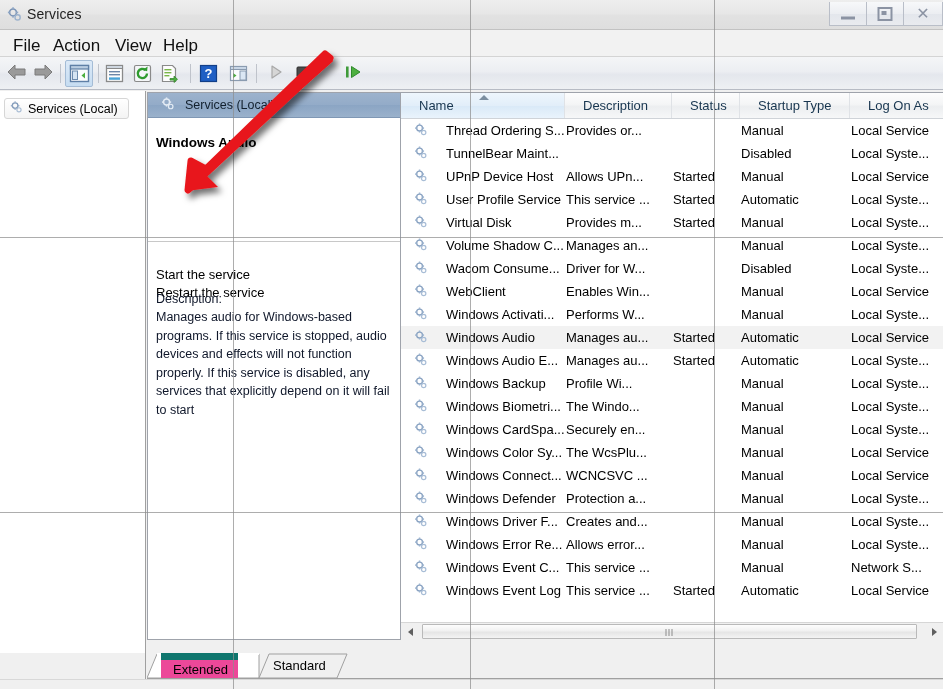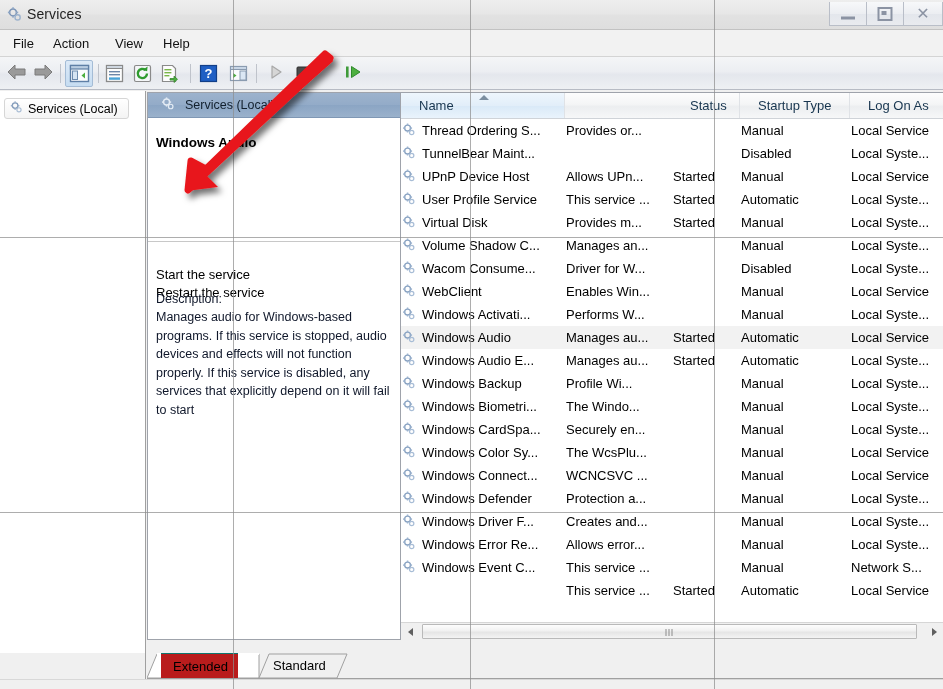--- a/index.html
+++ b/index.html
@@ -68,21 +68,21 @@
     position: absolute;
     left: 0; top: 30px;
     width: 943px; height: 27px;
     background: #f2f2f2;
     border-bottom: 1px solid #d4d4d4;
     box-sizing: border-box;
   }
   .menuitem {
     position: absolute;
     top: 5px;
-    font-size: 13px;
+    font-size: 17px;
     color: #111;
     padding: 1px 5px;
     cursor: default;
   }
 
   
   .toolbar {
     position: absolute;
     left: 0; top: 57px;
     width: 943px; height: 33px;
@@ -247,21 +247,21 @@
   .cell {
     position: absolute;
     top: 0;
     height: 23px;
     display: flex; align-items: center;
     font-size: 13px;
     color: #000;
     white-space: nowrap;
     overflow: hidden;
   }
-  .c-name { left: 0; width: 152px; }
+  .c-name { left: 12px; width: 152px; gap: 12px; }
   .c-name .nm { margin-left: 6px; }
   .c-desc { left: 165px; width: 105px; }
   .c-stat { left: 272px; width: 60px; }
   .c-start { left: 340px; width: 105px; }
   .c-logon { left: 450px; width: 95px; }
 
   
   .gear { width: 15px; height: 15px; flex: 0 0 15px; }
 
   
@@ -319,22 +319,22 @@
     top: 0;
     height: 25px;
     display: flex; align-items: center;
     font-size: 13px;
     color: #000;
     cursor: pointer;
     box-sizing: border-box;
   }
   .tab .tlbl { position: relative; z-index: 2; }
   .tab.active {
-    background: #b91c1c;
-    border-top: 1px solid #0f766e;
+    background: #ec4899;
+    border-top: 7px solid #0f766e;
     padding: 0 10px 0 12px;
   }
   .tab.inactive { padding: 0 12px 0 14px; }
 
   
   .bottomstrip {
     position: absolute;
     left: 0; top: 679px;
     width: 943px; height: 10px;
     background: #f0f0f0;
@@ -568,20 +568,23 @@
     <div class="desc-block" style="top:173px">Manages audio for Windows-based programs.  If this service is stopped, audio devices and effects will not function properly.  If this service is disabled, any services that explicitly depend on it will fail to start</div>
   </div>
 
   <div class="listpane">
 
     <div class="lheader">
       <div class="hcell sorted" style="left:0px;width:164px">
         <span>Name</span>
         <span class="sort-arrow"></span>
       </div>
+      <div class="hcell" style="left:164px;width:107px">
+        <span>Description</span>
+      </div>
       <div class="hcell" style="left:271px;width:68px">
         <span>Status</span>
       </div>
       <div class="hcell" style="left:339px;width:110px">
         <span>Startup Type</span>
       </div>
       <div class="hcell" style="left:449px;width:94px">
         <span>Log On As</span>
       </div>
     </div>
@@ -961,20 +964,33 @@
                 <circle cx="11.4" cy="11.2" r="2.3" fill="none" stroke="#a8bdd6" stroke-width="1.3"></circle>
               </svg></span>
             <span class="nm">Windows Event C...</span>
           </div>
           <div class="cell c-desc">This service ...</div>
           <div class="cell c-stat"></div>
           <div class="cell c-start">Manual</div>
           <div class="cell c-logon">Network S...</div>
         </div>
         <div class="row">
+          <div class="cell c-name">
+            <span><svg class="gear" viewBox="0 0 16 16">
+                <circle cx="7" cy="6.4" r="3.1" fill="none" stroke="#8aa3c2" stroke-width="1.5"></circle>
+                <g fill="#9cb4d0">
+                  <rect x="6.2" y="1.6" width="1.6" height="1.9"></rect>
+                  <rect x="6.2" y="9.3" width="1.6" height="1.9"></rect>
+                  <rect x="2.2" y="5.7" width="1.9" height="1.6"></rect>
+                  <rect x="9.9" y="5.7" width="1.9" height="1.6"></rect>
+                </g>
+                <circle cx="11.4" cy="11.2" r="2.3" fill="none" stroke="#a8bdd6" stroke-width="1.3"></circle>
+              </svg></span>
+            <span class="nm">Windows Event Log</span>
+          </div>
           <div class="cell c-desc">This service ...</div>
           <div class="cell c-stat">Started</div>
           <div class="cell c-start">Automatic</div>
           <div class="cell c-logon">Local Service</div>
         </div>
       </div>
 
     <div class="hscroll">
       <div class="sb-arrow left">
           <span class="tri-l"></span>

